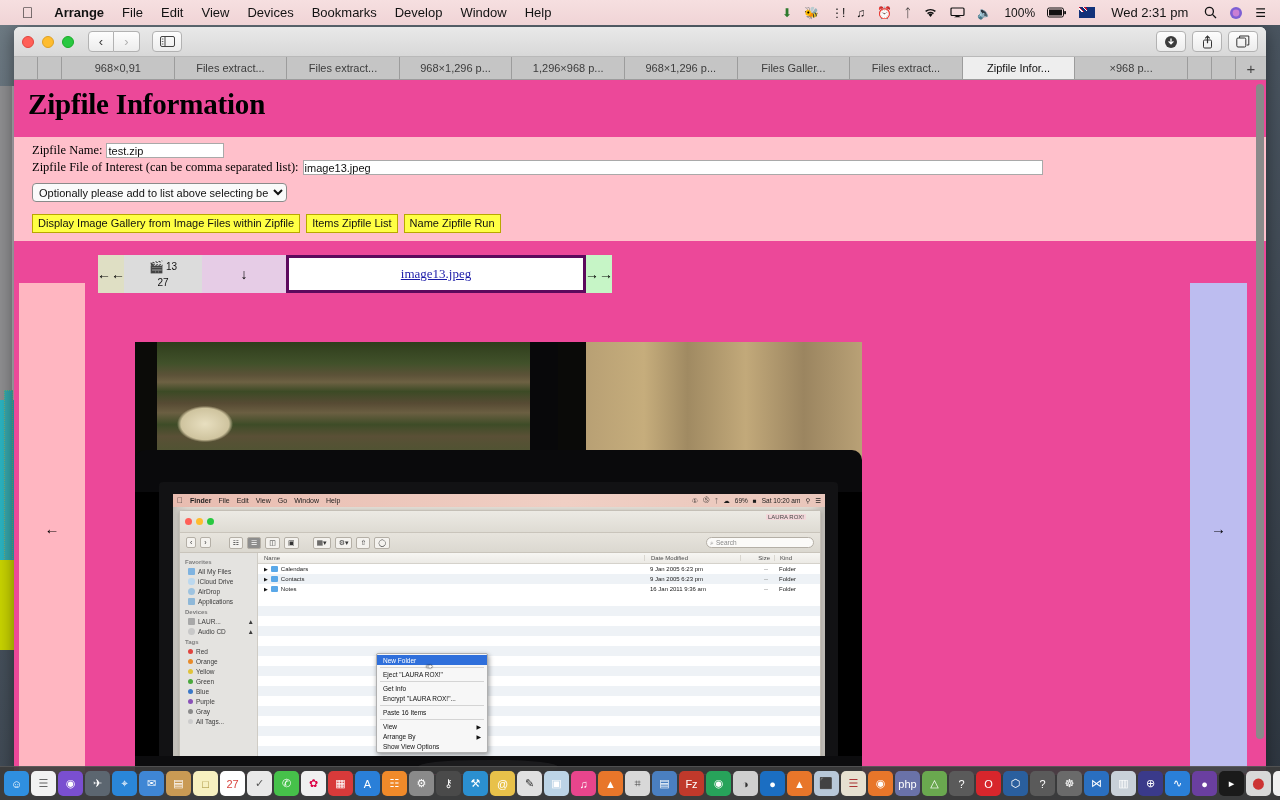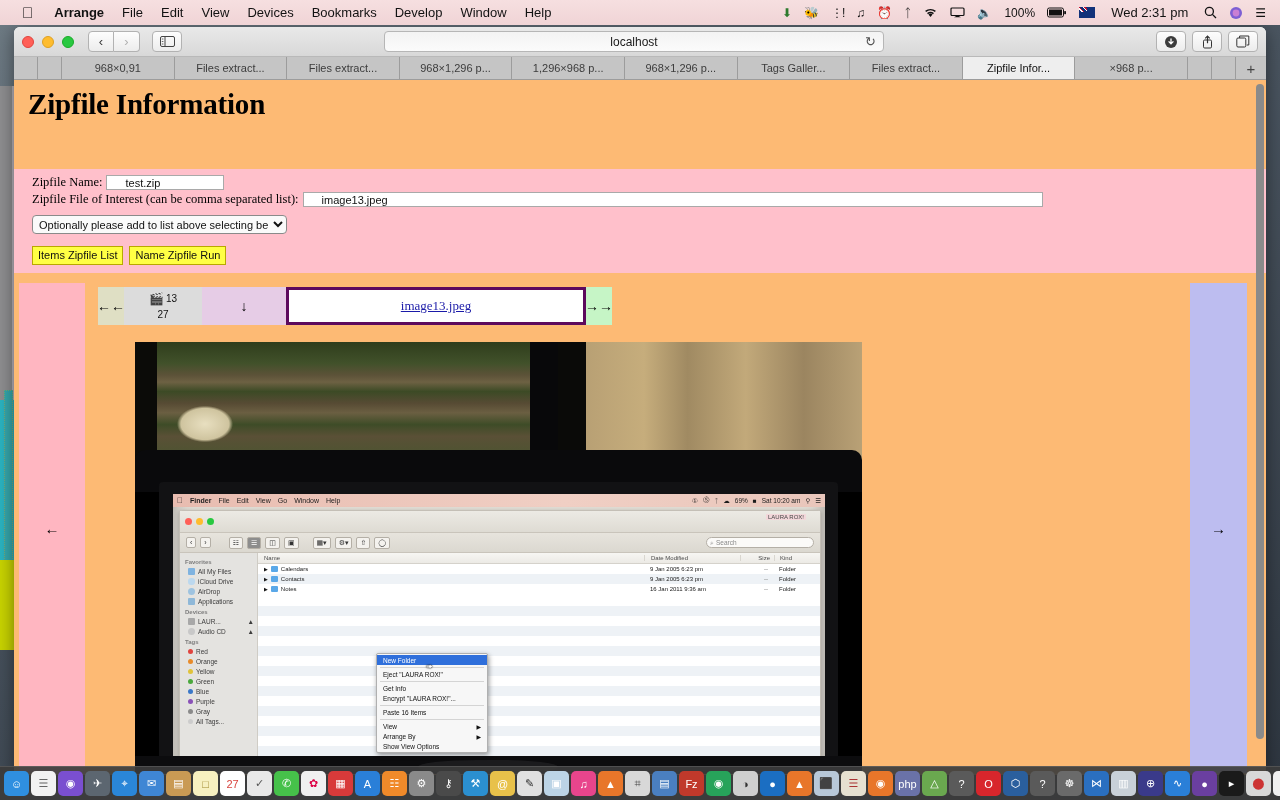--- a/index.html
+++ b/index.html
@@ -116,47 +116,47 @@
     padding: 0 4px;
   }
   .tab.narrow { flex: 0 0 24px; }
   .tab.active { background: #eeeeee; color: #111; }
   .tab-add { flex: 0 0 30px; display:flex; align-items:center; justify-content:center;
              font-size: 15px; color:#444; background:#c5c5c5; }
 
   
   #page {
     position: relative; height: 695px;
-    background: #fdba74; overflow: hidden;
+    background: #ec4899; overflow: hidden;
   }
   h1.pg-title {
     font-family: "Liberation Serif", serif;
     font-size: 29px; font-weight: bold; color:#000;
     padding: 8px 0 0 14px; letter-spacing: -.2px;
   }
   h3.pg-sub {
     font-family: "Liberation Serif", serif;
     font-size: 15px; font-weight: bold; color:#000;
     padding: 18px 0 0 14px;
   }
 
   
   #formband {
     background: #ffc0cb;
-    margin-top: 48px;
+    margin-top: 16px;
     padding: 6px 0 8px 18px;
     position: relative;
   }
   .form-row { display: flex; align-items: center; font-size: 12.5px;
               font-family: "Liberation Serif", serif; color: #000; }
   .form-row + .form-row { margin-top: 2px; }
   .lbl { white-space: nowrap; }
   input.txt {
     font-family: "Liberation Sans", sans-serif;
-    font-size: 11px; height: 15px; padding: 0 18px;
+    font-size: 11px; height: 15px; padding: 0 1px;
     border: 1px solid #a9a9a9; background: #fff; color:#111;
     outline: none;
   }
   #zipname { width: 118px; margin-left: 4px; }
   #zipfoi  { width: 740px; margin-left: 4px; }
   select.sel {
     margin-top: 6px;
     font-family: "Liberation Sans", sans-serif;
     font-size: 11px;
     height: 19px;
@@ -435,26 +435,20 @@
     </div>
     <div class="sidebarbtn">
       <svg width="15" height="11" viewBox="0 0 15 11">
           <rect x="0.5" y="0.5" width="14" height="10" rx="1.5" stroke="#444" fill="none"></rect>
           <line x1="5" y1="0.5" x2="5" y2="10.5" stroke="#444"></line>
           <line x1="1.8" y1="3" x2="3.4" y2="3" stroke="#666"></line>
           <line x1="1.8" y1="5.5" x2="3.4" y2="5.5" stroke="#666"></line>
           <line x1="1.8" y1="8" x2="3.4" y2="8" stroke="#666"></line>
         </svg>
     </div>
-    <div id="urlbar-wrap">
-      <div id="urlbar">
-        <span>localhost</span>
-        <span id="reload">↻</span>
-      </div>
-    </div>
     <div class="tb-right">
       <div class="tb-btn">
         <svg width="14" height="14" viewBox="0 0 14 14">
             <circle cx="7" cy="7" r="6" fill="#3c3c3c"></circle>
             <path d="M7 3.6v5M4.6 6.4L7 8.8l2.4-2.4" stroke="#fff" stroke-width="1.3" fill="none"></path>
           </svg>
       </div>
       <div class="tb-btn">
         <svg width="13" height="14" viewBox="0 0 13 14">
             <rect x="2.5" y="5" width="8" height="8" rx="1.2" stroke="#333" fill="none"></rect>
@@ -472,21 +466,21 @@
 
   <div id="tabbar">
     <div class="tab narrow"></div>
     <div class="tab narrow"></div>
     <div class="tab">968×0,91</div>
     <div class="tab">Files extract...</div>
     <div class="tab">Files extract...</div>
     <div class="tab">968×1,296 p...</div>
     <div class="tab">1,296×968 p...</div>
     <div class="tab">968×1,296 p...</div>
-    <div class="tab">Tags Galler...</div>
+    <div class="tab">Files Galler...</div>
     <div class="tab">Files extract...</div>
     <div class="tab active">Zipfile Infor...</div>
     <div class="tab">×968 p...</div>
     <div class="tab narrow"></div>
     <div class="tab narrow"></div>
     <div class="tab-add">+</div>
   </div>
 
   <div id="page">
 
@@ -501,20 +495,21 @@
         <span class="lbl">Zipfile File of Interest (can be comma separated list):</span>
         <input class="txt" id="zipfoi" value="image13.jpeg" style="">
       </div>
       <div class="form-row">
         <select class="sel">
           <option>Optionally please add to list above selecting below ...</option>
           <option>image13.jpeg</option>
         </select>
       </div>
       <div id="btnrow">
+        <button class="ybtn">Display Image Gallery from Image Files within Zipfile</button>
         <button class="ybtn">Items Zipfile List</button>
         <button class="ybtn">Name Zipfile Run</button>
       </div>
     </div>
 
     <div id="navstrip">
       <div class="ncell n-prev">←←</div>
       <div class="ncell n-count">
         <span class="top">
           <span style="font-size:12px">🎬</span>

